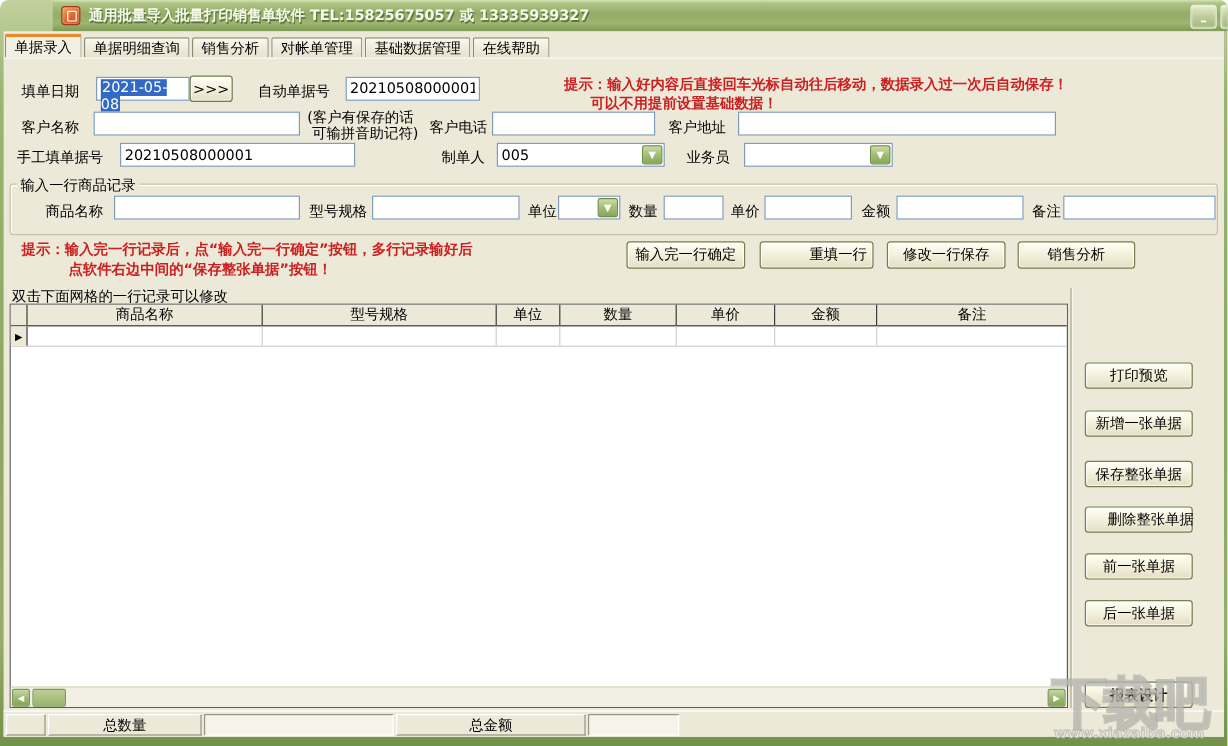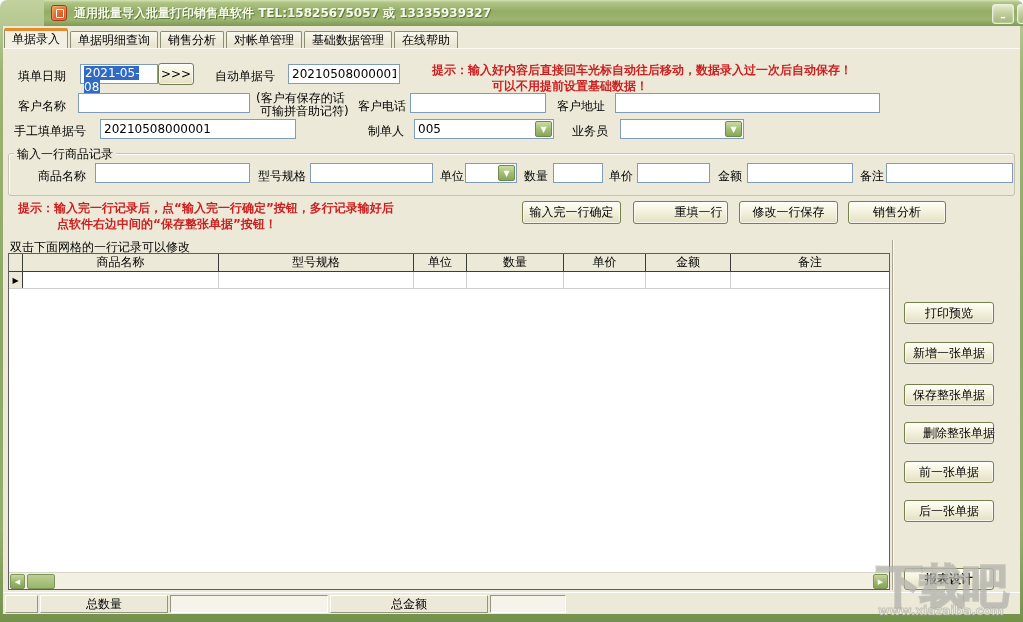--- a/index.html
+++ b/index.html
@@ -134,21 +134,21 @@
     <div class="tab">基础数据管理</div>
     <div class="tab">在线帮助</div>
   </div>
   <div class="abs" id="panel-top-line"></div>
 
   <div class="abs lbl" style="left:18px;top:68px;">填单日期</div>
   <div class="abs input" style="left:80px;top:64px;width:78px;"><span class="sel-text">2021-05-08</span></div>
   <div class="abs xp-btn" style="left:158px;top:63px;width:36px;height:22px;">&gt;&gt;&gt;</div>
   <div class="abs lbl" style="left:215px;top:68px;">自动单据号</div>
   <input class="abs input" style="left: 288px; top: 64px; width: 112px;" value="20210508000001">
-  <div class="abs hint" style="left:432px;top:62px;text-align:right;">提示：输入好内容后直接回车光标自动往后移动，数据录入过一次后自动保存！</div>
+  <div class="abs hint" style="left:470px;top:62px;text-align:right;">提示：输入好内容后直接回车光标自动往后移动，数据录入过一次后自动保存！</div>
   <div class="abs hint" style="left:492px;top:78px;">可以不用提前设置基础数据！</div>
 
   <div class="abs lbl" style="left:18px;top:98px;">客户名称</div>
   <input class="abs input" style="left: 78px; top: 93px; width: 172px;" value="">
   <div class="abs lbl" style="left:256px;top:90px;">(客户有保存的话</div>
   <div class="abs lbl" style="left:260px;top:103px;">可输拼音助记符)</div>
   <div class="abs lbl" style="left:358px;top:98px;">客户电话</div>
   <input class="abs input" style="left: 410px; top: 93px; width: 136px;" value="">
   <div class="abs lbl" style="left:557px;top:98px;">客户地址</div>
   <input class="abs input" style="left: 615px; top: 93px; width: 265px;" value="">

